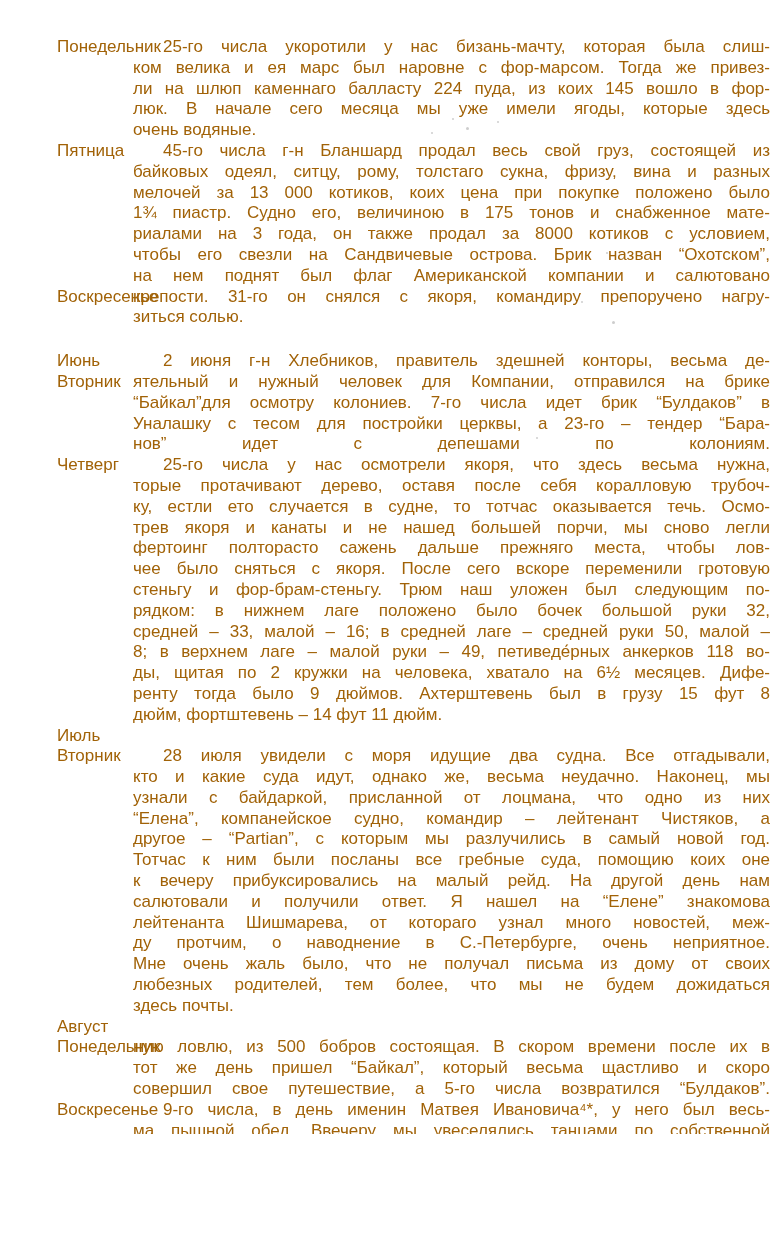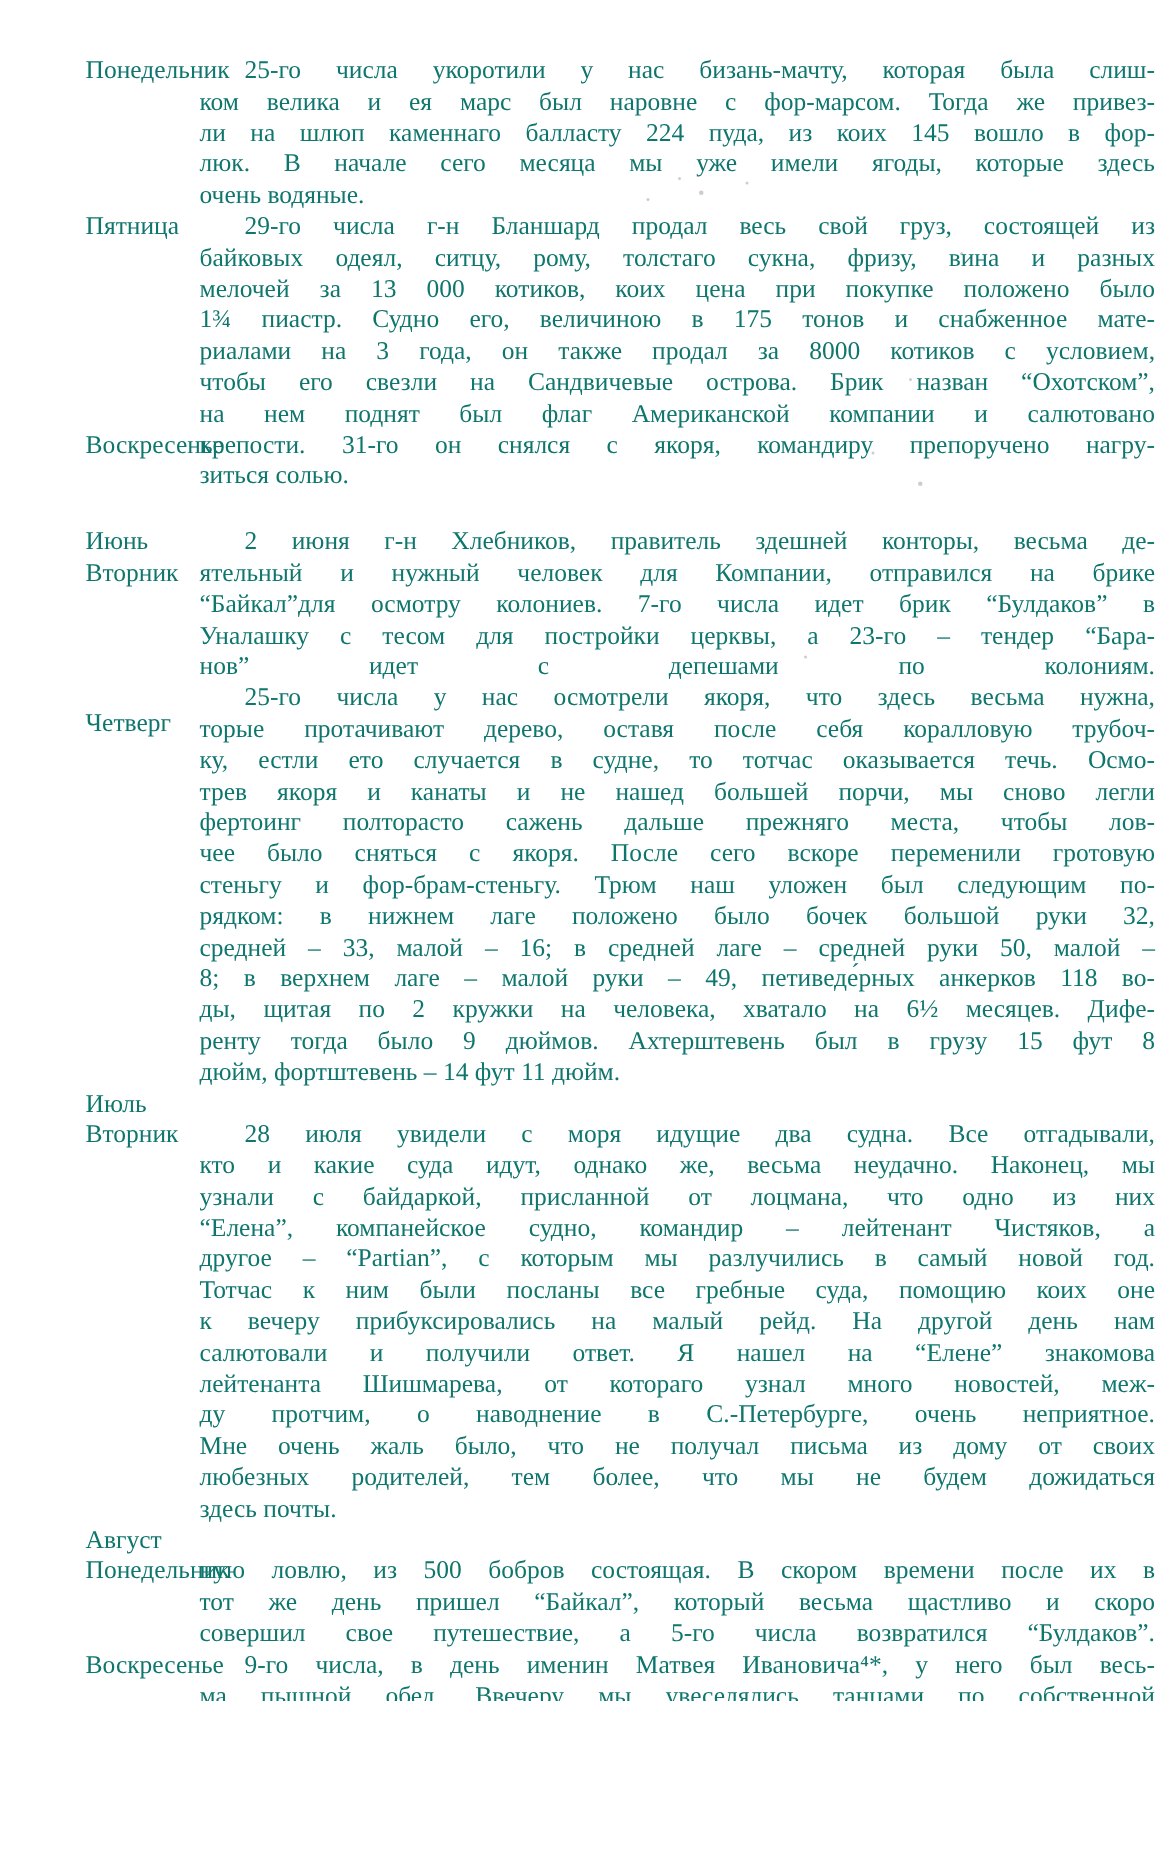--- a/index.html
+++ b/index.html
@@ -2,23 +2,23 @@
 <html><head>
 <meta charset="utf-8">
 <style>
   html, body { margin: 0; padding: 0; background: #ffffff; }
   .page {
     position: relative;
     width: 783px;
     height: 1134px;
     background: #ffffff;
     overflow: hidden;
-    font-family: Liberation Serif, serif;
+    font-family: Liberation Sans, sans-serif;
     font-size: 17px;
-    color: #0f766e;
+    color: #a16207;
   }
   .content {
     position: absolute;
     left: 57px;
     top: 37px;
     width: 713px;
   }
   .entry {
     position: relative;
     padding-left: 76px; 
@@ -65,21 +65,21 @@
           <div class="line">ком велика и ея марс был наровне с фор-марсом. Тогда же привез-</div>
           <div class="line">ли на шлюп каменнаго балласту 224 пуда, из коих 145 вошло в фор-</div>
           <div class="line">люк. В начале сего месяца мы уже имели ягоды, которые здесь</div>
           <div class="line flush">очень водяные.</div>
         </div>
       </div>
       <div class="entry">
         <div class="margin-label" style="top: 0px;">Пятница</div>
         <div class="margin-label" style="top: 145.6px;">Воскресенье</div>
         <div>
-          <div class="line indent">29-го числа г-н Бланшард продал весь свой груз, состоящей из</div>
+          <div class="line indent">45-го числа г-н Бланшард продал весь свой груз, состоящей из</div>
           <div class="line">байковых одеял, ситцу, рому, толстаго сукна, фризу, вина и разных</div>
           <div class="line">мелочей за 13 000 котиков, коих цена при покупке положено было</div>
           <div class="line">1¾ пиастр. Судно его, величиною в 175 тонов и снабженное мате-</div>
           <div class="line">риалами на 3 года, он также продал за 8000 котиков с условием,</div>
           <div class="line">чтобы его свезли на Сандвичевые острова. Брик назван “Охотском”,</div>
           <div class="line">на нем поднят был флаг Американской компании и салютовано</div>
           <div class="line">крепости. 31-го он снялся с якоря, командиру препоручено нагру-</div>
           <div class="line flush">зиться солью.</div>
         </div>
       </div>
@@ -88,21 +88,21 @@
         <div class="margin-label" style="top: 20.8px;">Вторник</div>
         <div>
           <div class="line indent">2 июня г-н Хлебников, правитель здешней конторы, весьма де-</div>
           <div class="line">ятельный и нужный человек для Компании, отправился на брике</div>
           <div class="line">“Байкал”для осмотру колониев. 7-го числа идет брик “Булдаков” в</div>
           <div class="line">Уналашку с тесом для постройки церквы, а 23-го – тендер “Бара-</div>
           <div class="line">нов” идет с депешами по колониям.</div>
         </div>
       </div>
       <div class="entry">
-        <div class="margin-label" style="top: 17px;">Четверг</div>
+        <div class="margin-label" style="top: 0px;">Четверг</div>
         <div>
           <div class="line indent">25-го числа у нас осмотрели якоря, что здесь весьма нужна,</div>
           <div class="line">торые протачивают дерево, оставя после себя коралловую трубоч-</div>
           <div class="line">ку, естли ето случается в судне, то тотчас оказывается течь. Осмо-</div>
           <div class="line">трев якоря и канаты и не нашед большей порчи, мы сново легли</div>
           <div class="line">фертоинг полторасто сажень дальше прежняго места, чтобы лов-</div>
           <div class="line">чее было сняться с якоря. После сего вскоре переменили гротовую</div>
           <div class="line">стеньгу и фор-брам-стеньгу. Трюм наш уложен был следующим по-</div>
           <div class="line">рядком: в нижнем лаге положено было бочек большой руки 32,</div>
           <div class="line">средней – 33, малой – 16; в средней лаге – средней руки 50, малой –</div>

